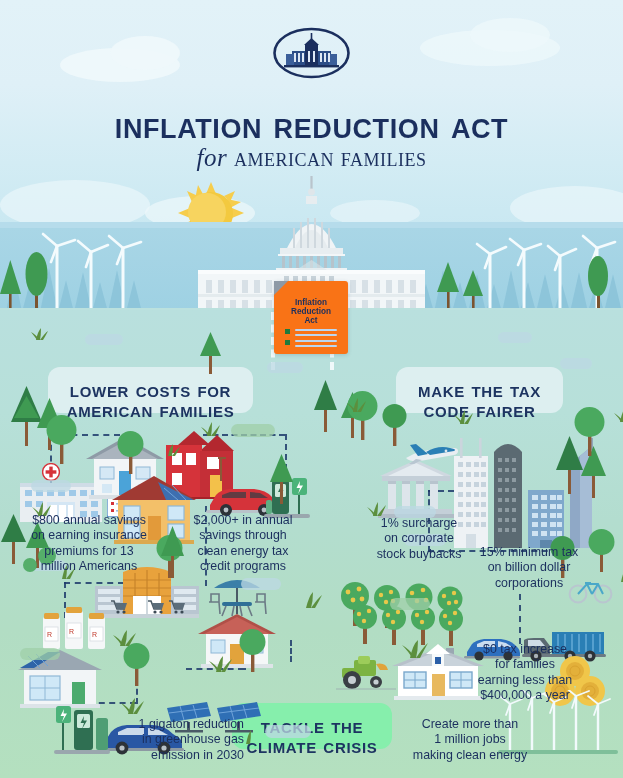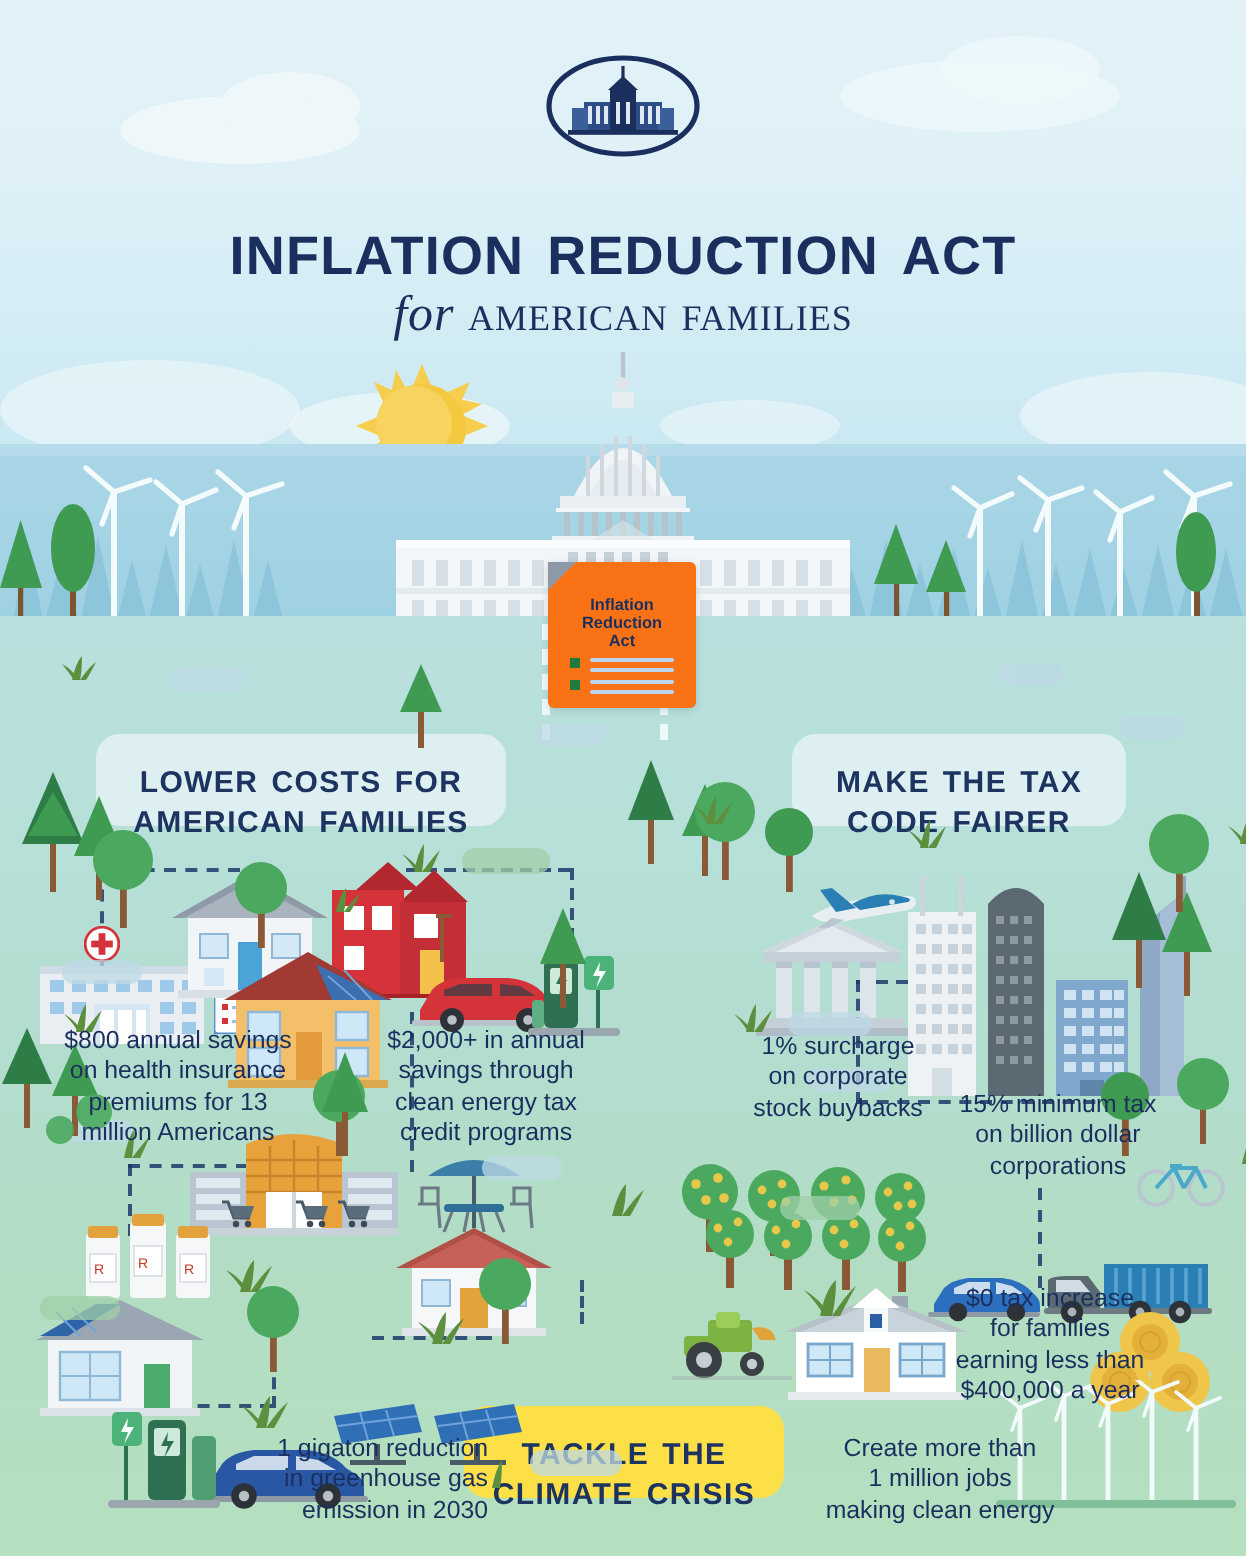--- a/index.html
+++ b/index.html
@@ -16,21 +16,21 @@
   .midband{position:absolute;left:0;top:228px;width:623px;height:84px;
            background:linear-gradient(180deg,#a9d6e6 0%,#9ed1e3 100%);}
   .midband-top{position:absolute;left:0;top:222px;width:623px;height:10px;background:#b6dceb;}
   
   .ground{position:absolute;left:0;top:310px;width:623px;height:468px;
           background:linear-gradient(180deg,#b9e0de 0%,#b7e0d9 22%,#b3ddcf 45%,#b2ddc4 68%,#b4e0bf 100%);}
   .ground-top-edge{position:absolute;left:0;top:308px;width:623px;height:6px;background:#bbe1de;}
   
   .pill{position:absolute;background:#ddeff0;border-radius:12px;
         display:flex;align-items:center;justify-content:center;text-align:center;}
-  .pill.green{background:#fde047;}
+  .pill.green{background:#86efac;}
   .pill span{color:#1d3461;font-weight:bold;font-size:21px;letter-spacing:.7px;
              line-height:20px;font-variant:small-caps;text-transform:lowercase;margin-top:20px;}
   
   #title{position:absolute;left:0;top:103px;width:623px;text-align:center;
          color:#1b2f5e;font-weight:bold;font-size:39px;letter-spacing:.6px;
          font-variant:small-caps;text-transform:lowercase;line-height:44px;}
   #subtitle{position:absolute;left:0;top:144px;width:623px;text-align:center;
             color:#1b2f5e;font-family:"Liberation Serif",serif;font-size:25px;
             font-variant:small-caps;text-transform:lowercase;letter-spacing:.5px;}
   #subtitle i{font-style:italic;text-transform:none;font-variant:normal;}
@@ -1155,21 +1155,21 @@
 
       <g fill="#4aa95f">
         <circle cx="47" cy="246" r="9" opacity=".9"></circle>
         <circle cx="30" cy="255" r="7" opacity=".9"></circle>
       </g>
     </svg>
   </div>
 
   <div class="stat" style="left:14px;top:513px;width:150px;">
     <div>$800 annual savings</div>
-    <div>on health insurance</div>
+    <div>on earning insurance</div>
     <div>premiums for 13</div>
     <div>million Americans</div>
   </div>
 
   <div class="stat" style="left:172px;top:513px;width:142px;">
     <div>$2,000+ in annual</div>
     <div>savings through</div>
     <div>clean energy tax</div>
     <div>credit programs</div>
   </div>

